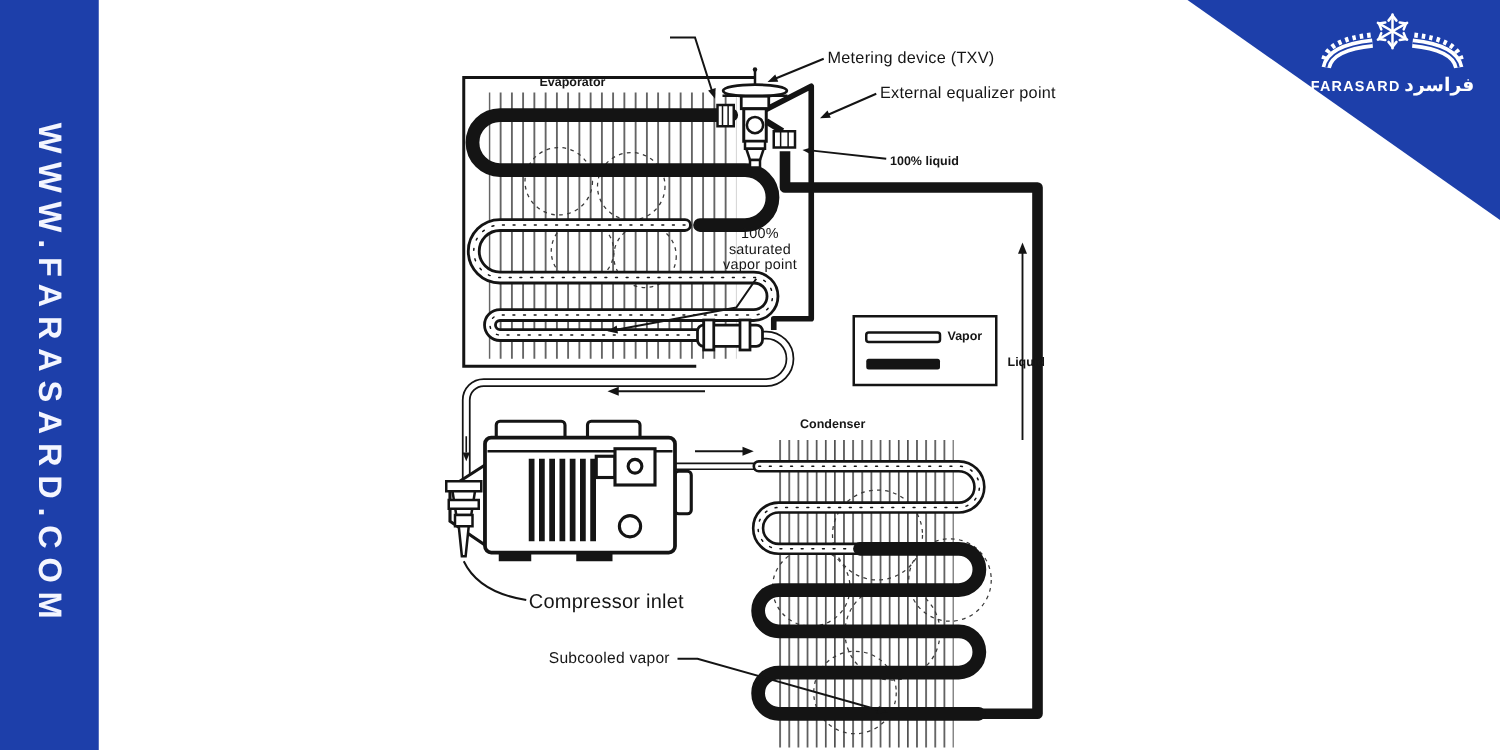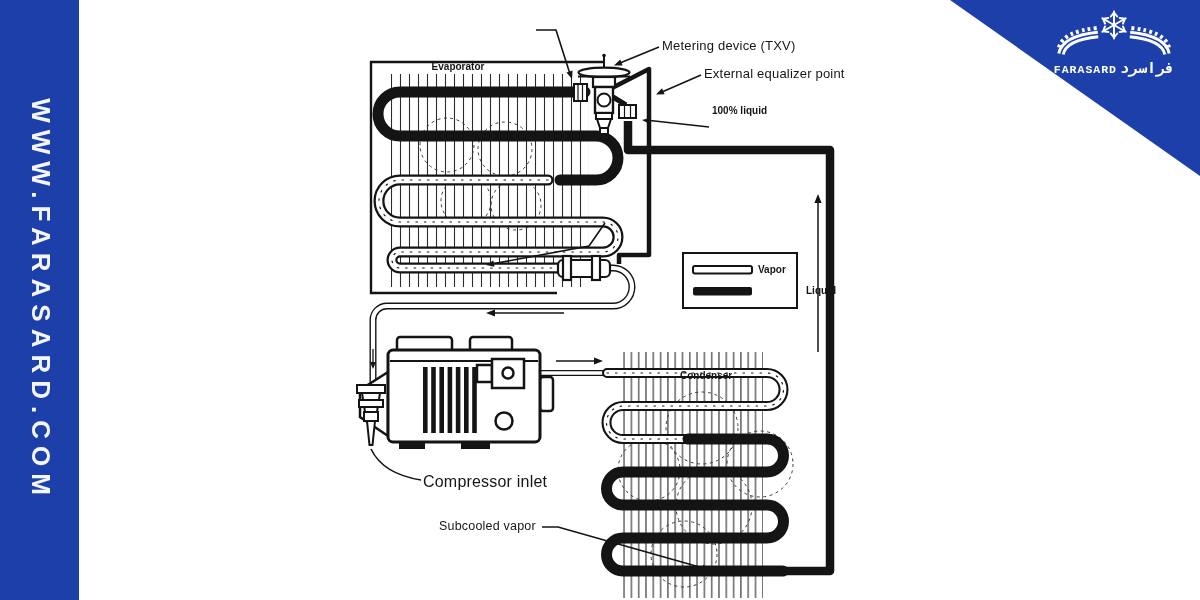--- a/index.html
+++ b/index.html
@@ -7,21 +7,21 @@
          font-family:"Liberation Sans","DejaVu Sans",sans-serif;}
   .stage svg{position:absolute;left:0;top:0;}
   .lbl{position:absolute;color:#161616;white-space:pre-line;line-height:1.16;}
   .w600{font-weight:600;font-size:10px;}
   .w700{font-weight:400;font-size:13px;letter-spacing:.2px;}
   .center{text-align:center;}
   .watermark{position:absolute;top:300px;left:40px;transform:translate(-50%,-50%) rotate(90deg);
              white-space:nowrap;color:#f4f6ff;font-size:26px;font-weight:600;letter-spacing:7px;}
   .brandline{position:absolute;left:1053px;top:59px;width:122px;display:flex;gap:3px;
              justify-content:center;align-items:baseline;color:#ffffff;font-weight:700;
-             font-size:11.5px;letter-spacing:1px;font-family:Liberation Mono, monospace;}
+             font-size:11.5px;letter-spacing:1px;}
   .brand-ar{font-size:15px;letter-spacing:0;}
 </style>
 </head>
 <body>
 
 <div class="stage">
 
 <svg width="1200" height="600" viewBox="0 0 1200 600">
   <defs>
     <pattern id="finsE" width="9" height="10" patternUnits="userSpaceOnUse">
@@ -209,24 +209,27 @@
     <polygon points="0,0 -8,-3.2 -8,3.2" transform="translate(486,265) rotate(170)" stroke="none"></polygon>
     <path d="M542,527 L558,527 L703,568" fill="none"></path>
     <polygon points="0,0 -8,-3.2 -8,3.2" transform="translate(710,570) rotate(16)" stroke="none"></polygon>
     <path d="M421,480 Q383,474 371,449" fill="none"></path>
   </g>
 </svg>
 
   <div class="lbl w600 center" style="left:408px;top:61px;width:100px;">Evaporator</div>
   <div class="lbl w700" style="left:662px;top:38px;">Metering device (TXV)</div>
   <div class="lbl w700" style="left:704px;top:66px;">External equalizer point</div>
-  <div class="lbl w600" style="left:712px;top:105px;">100% liquid</div>
+  <div class="lbl w600" style="left:712px;top:124px;">100% liquid</div>
+  <div class="lbl w700 center" style="left:566px;top:181px;width:84px;font-size:11.5px;line-height:1.1;">100%
+saturated
+vapor point</div>
   <div class="lbl w600" style="left:758px;top:264px;">Vapor</div>
   <div class="lbl w600" style="left:758px;top:285px;padding-left:48px;">Liquid</div>
-  <div class="lbl w600" style="left:680px;top:334px;margin-top:36px;">Condenser</div>
+  <div class="lbl w600" style="left:640px;top:334px;">Condenser</div>
   <div class="lbl w700" style="left:423px;top:473px;font-size:16px;">Compressor inlet</div>
   <div class="lbl w700" style="left:439px;top:519px;font-size:12.5px;">Subcooled vapor</div>
 
   <div class="watermark">WWW.FARASARD.COM</div>
   <div class="brandline">
     <span>FARASARD</span>
     <span class="brand-ar">فراسرد</span>
   </div>
 </div>
 

